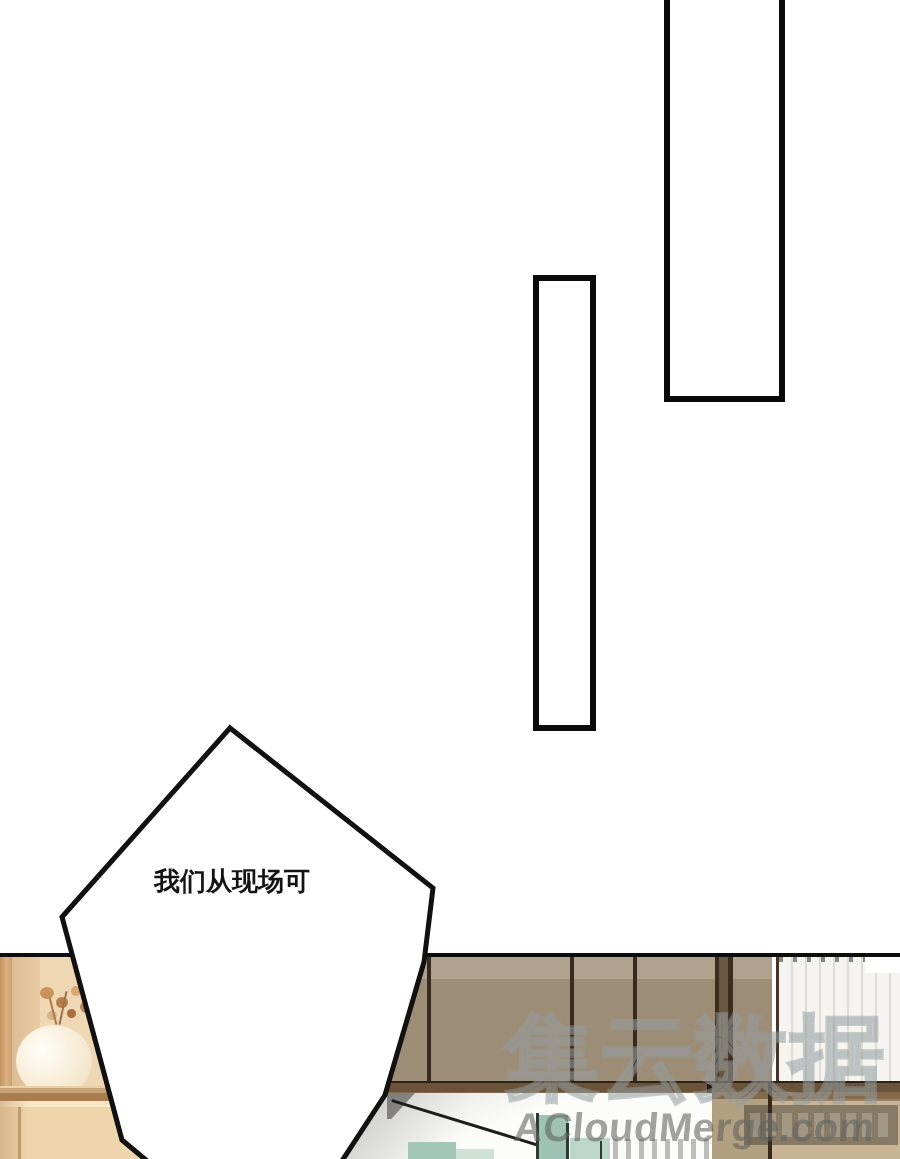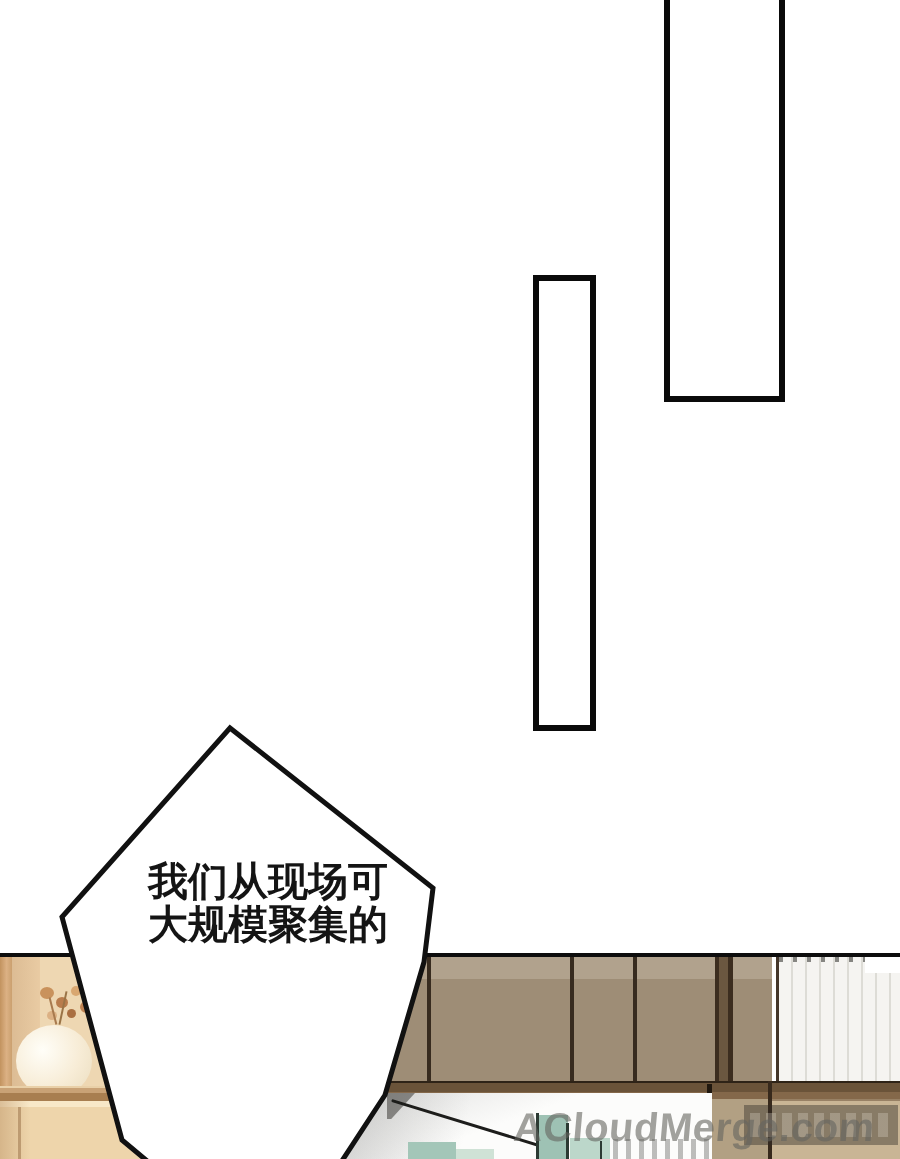--- a/index.html
+++ b/index.html
@@ -92,23 +92,23 @@
     letter-spacing:1px;color:rgba(160,168,170,.16);
     -webkit-text-stroke:3px rgba(145,155,158,.5);white-space:nowrap;}
   #wm-patch{left:744px;top:152px;width:154px;height:40px;background:rgba(48,44,38,.42);}
   #wm-patch-blocks{left:6px;top:8px;width:142px;height:24px;opacity:.5;
     background-image:repeating-linear-gradient(90deg,rgba(225,218,205,.6) 0 10px,rgba(0,0,0,0) 10px 16px);}
   #wm-site{left:514px;top:154px;font-size:40px;font-weight:800;line-height:1;
     color:rgba(100,100,95,.6);transform:skewX(-5deg);letter-spacing:.5px;white-space:nowrap;}
 
   
   #bubble-svg{position:absolute;left:0;top:0;width:900px;height:1159px;}
-  #bubble-text{position:absolute;left:148px;top:860px;
+  #bubble-text{position:absolute;left:154px;top:860px;
     font-family:"Liberation Serif","DejaVu Serif",serif;font-weight:700;
-    font-size:40px;line-height:43px;color:#141414;white-space:nowrap;}
+    font-size:26px;line-height:43px;color:#141414;white-space:nowrap;}
 </style>
 </head>
 <body>
 
 <div id="stage">
 
   <div id="frame-tall" class="panel-frame"></div>
   <div id="frame-narrow" class="panel-frame"></div>
 
   <div id="scene">
@@ -166,27 +166,27 @@
     </div>
 
     <div id="glass-1" class="glass"></div>
     <div id="glass-2" class="glass"></div>
     <div id="glass-3" class="glass"></div>
     <div id="glass-4" class="glass"></div>
     <div id="gline-1" class="glass-line"></div>
     <div id="gline-2" class="glass-line"></div>
     <div id="gline-3" class="glass-line"></div>
 
+    <div id="wm-big" class="abs">集云数据</div>
     <div id="wm-patch" class="abs">
       <div id="wm-patch-blocks" class="abs"></div>
     </div>
     <div id="wm-site" class="abs">ACloudMerge.com</div>
   </div>
 
   <svg id="bubble-svg" viewBox="0 0 900 1159">
     <polygon points="230,728 433,888 424,962 385,1095 336,1170 158,1170 122,1140 62,917" fill="#ffffff" stroke="#111111" stroke-width="5" stroke-linejoin="miter"></polygon>
   </svg>
   <div id="bubble-text">
     <div>我们从现场可</div>
-    <div>大规模聚集的</div>
   </div>
 
 </div>
 
 </body></html>

